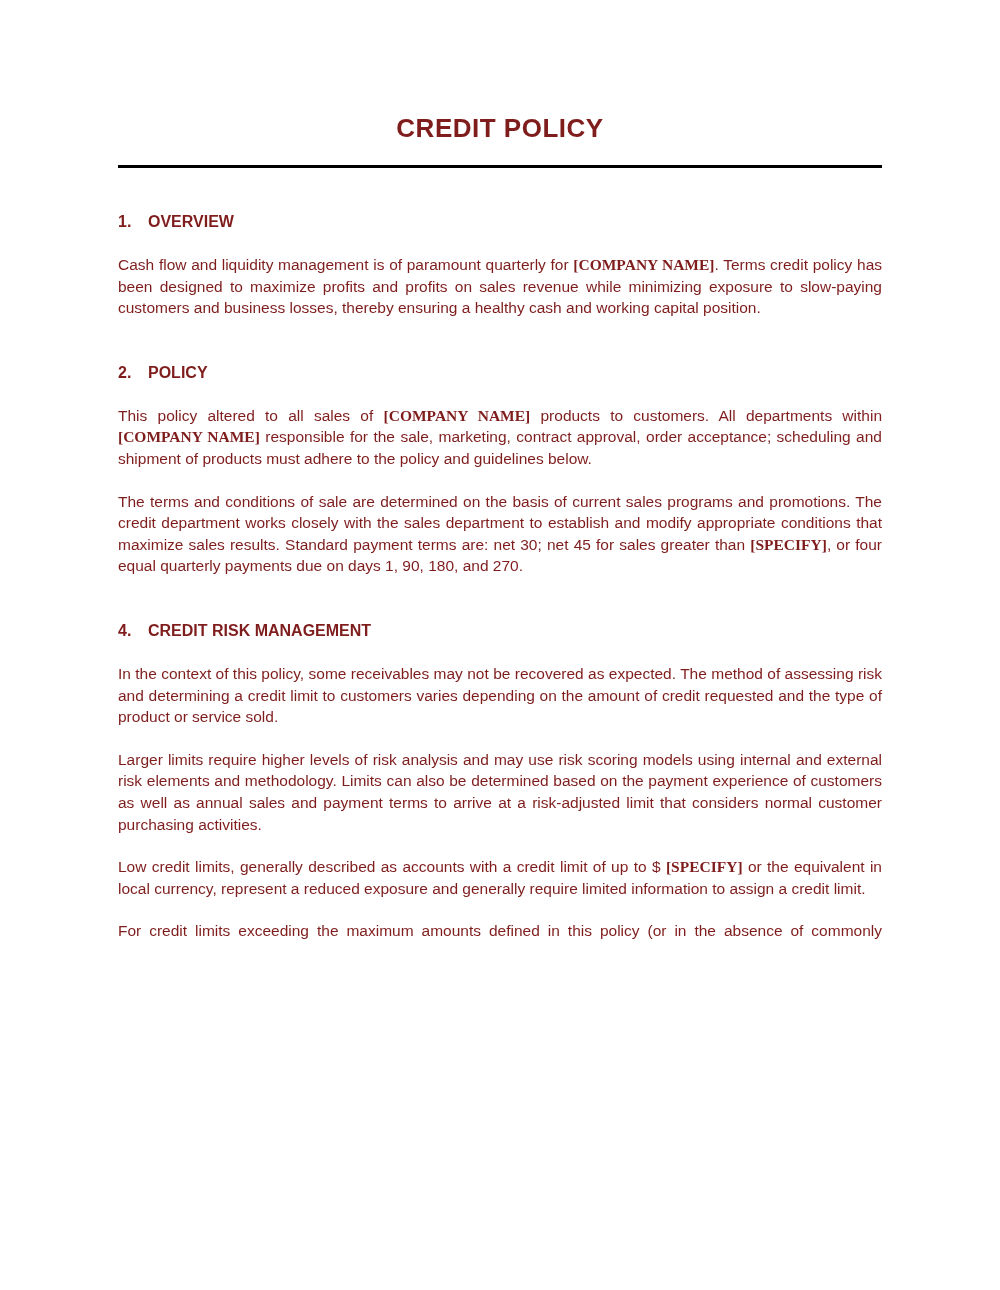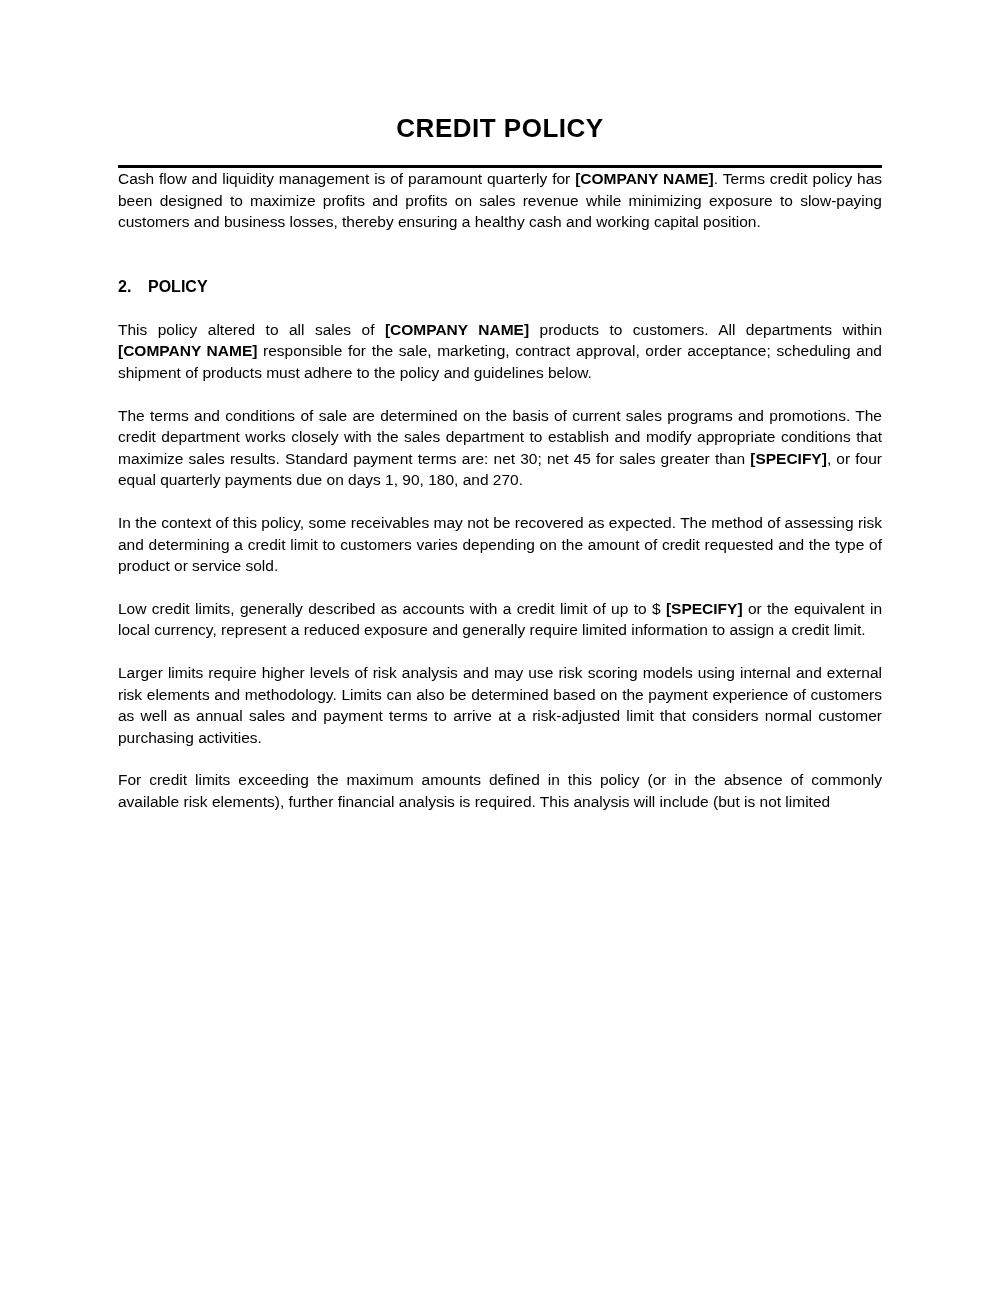--- a/index.html
+++ b/index.html
@@ -1,21 +1,21 @@
 <!DOCTYPE html>
 <html><head>
 <meta charset="utf-8">
 <style>
   html, body { margin: 0; padding: 0; background: #ffffff; }
   .page {
     position: relative;
     width: 1000px;
     height: 942px;
     background: #ffffff;
-    color: #000000;
+    color: #7f1d1d;
     font-family: "Liberation Sans", sans-serif;
     overflow: hidden;
     margin: 0 auto;
   }
   .content {
     padding: 112px 118px 0 118px;
   }
   .doc-title {
     margin: 0;
     text-align: center;
@@ -38,54 +38,56 @@
   .sec-num {
     display: inline-block;
     width: 30px;
   }
   section p {
     font-size: 15.5px;
     line-height: 21.6px;
     text-align: justify;
     margin: 0 0 21px 0;
   }
-  section p strong { font-weight: bold; }
+  section p strong { font-weight: bold; font-family: Liberation Serif, serif; }
   .footer {
     position: absolute;
     left: 118px;
     right: 118px;
     top: 1222px;
     display: flex;
     justify-content: space-between;
     font-size: 15px;
     line-height: 18px;
   }
 </style>
 </head>
 <body>
 
 <div class="page">
   <div class="content">
     <h1 class="doc-title">CREDIT POLICY</h1>
     <div class="title-rule"></div>
     <div>
         <section>
+          <h2><span class="sec-num">1.</span><span>OVERVIEW</span></h2>
           <p><span>Cash flow and liquidity management is of paramount quarterly for </span><strong>[COMPANY NAME]</strong><span>. Terms credit policy has been designed to maximize profits and profits on sales revenue while minimizing exposure to slow-paying customers and business losses, thereby ensuring a healthy cash and working capital position.</span></p>
         </section>
         <section>
           <h2><span class="sec-num">2.</span><span>POLICY</span></h2>
           <p><span>This policy altered to all sales of </span><strong>[COMPANY NAME]</strong><span> products to customers.  All departments within </span><strong>[COMPANY NAME]</strong><span> responsible for the sale, marketing, contract approval, order acceptance; scheduling and shipment of products must adhere to the policy and guidelines below.</span></p>
         </section>
         <section>
           <p><span>The terms and conditions of sale are determined on the basis of current sales programs and promotions. The credit department works closely with the sales department to establish and modify appropriate conditions that maximize sales results. Standard payment terms are: net 30; net 45 for sales greater than </span><strong>[SPECIFY]</strong><span>, or four equal quarterly payments due on days 1, 90, 180, and 270.</span></p>
         </section>
         <section>
+          <h2><span class="sec-num">4.</span><span>CREDIT RISK MANAGEMENT</span></h2>
           <p><span>In the context of this policy, some receivables may not be recovered as expected. The method of assessing risk and determining a credit limit to customers varies depending on the amount of credit requested and the type of product or service sold.</span></p>
+          <p><span>Larger limits require higher levels of risk analysis and may use risk scoring models using internal and external risk elements and methodology. Limits can also be determined based on the payment experience of customers as well as annual sales and payment terms to arrive at a risk-adjusted limit that considers normal customer purchasing activities.</span></p>
           <p><span>Low credit limits, generally described as accounts with a credit limit of up to $ </span><strong>[SPECIFY]</strong><span> or the equivalent in local currency, represent a reduced exposure and generally require limited information to assign a credit limit.</span></p>
-          <p><span>Larger limits require higher levels of risk analysis and may use risk scoring models using internal and external risk elements and methodology. Limits can also be determined based on the payment experience of customers as well as annual sales and payment terms to arrive at a risk-adjusted limit that considers normal customer purchasing activities.</span></p>
           <p><span>For credit limits exceeding the maximum amounts defined in this policy (or in the absence of commonly available risk elements), further financial analysis is required. This analysis will include (but is not limited</span></p>
         </section>
       </div>
   </div>
   <div class="footer">
     <span>Credit Policy</span>
     <span>Page 1 of 6</span>
   </div>
 </div>
 

